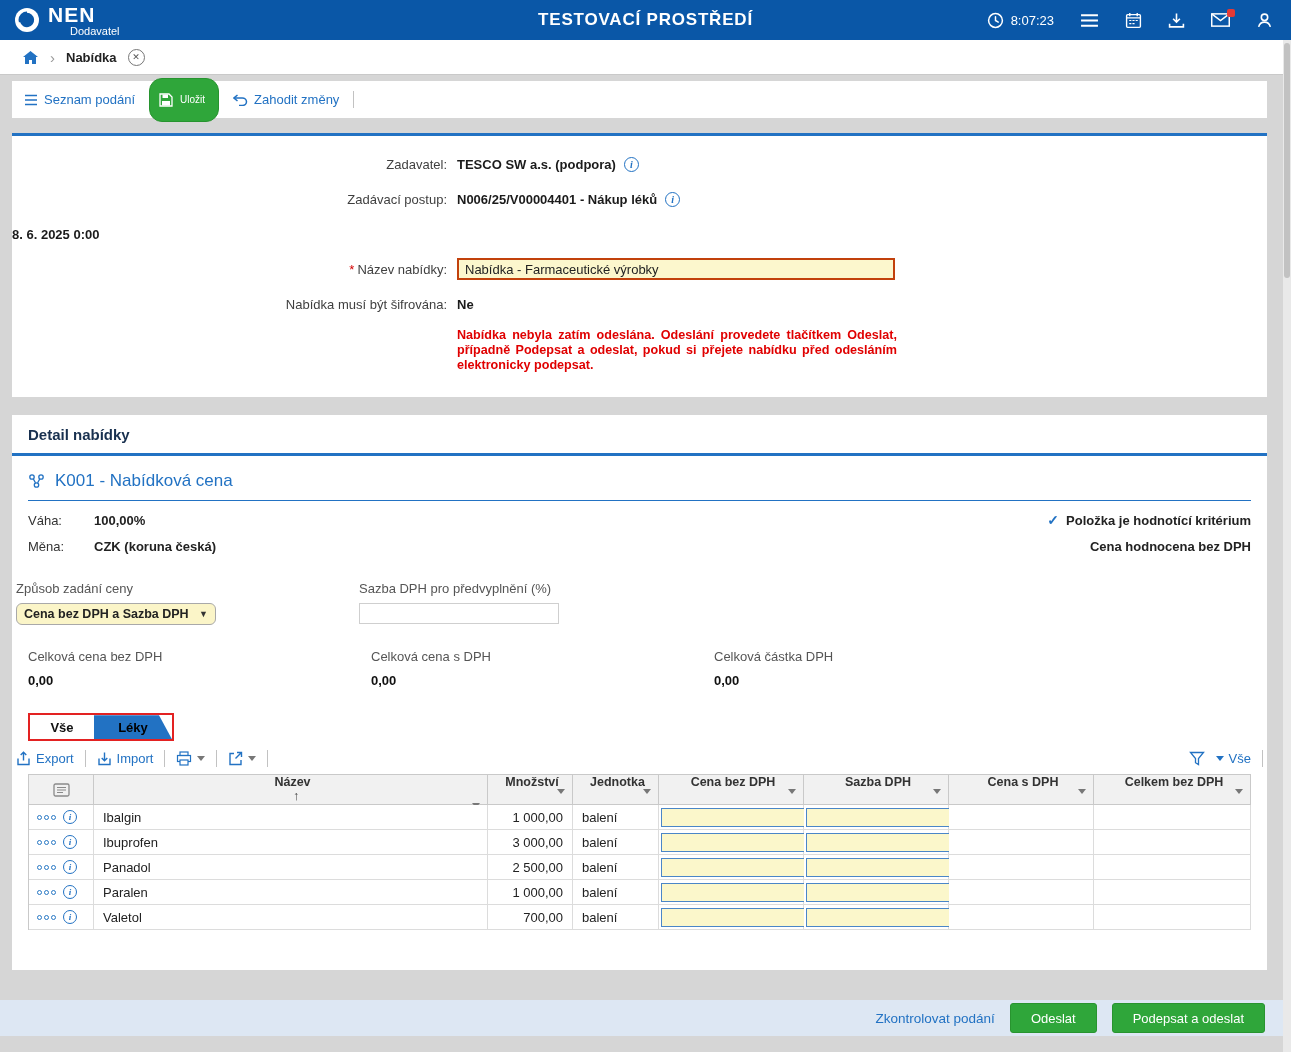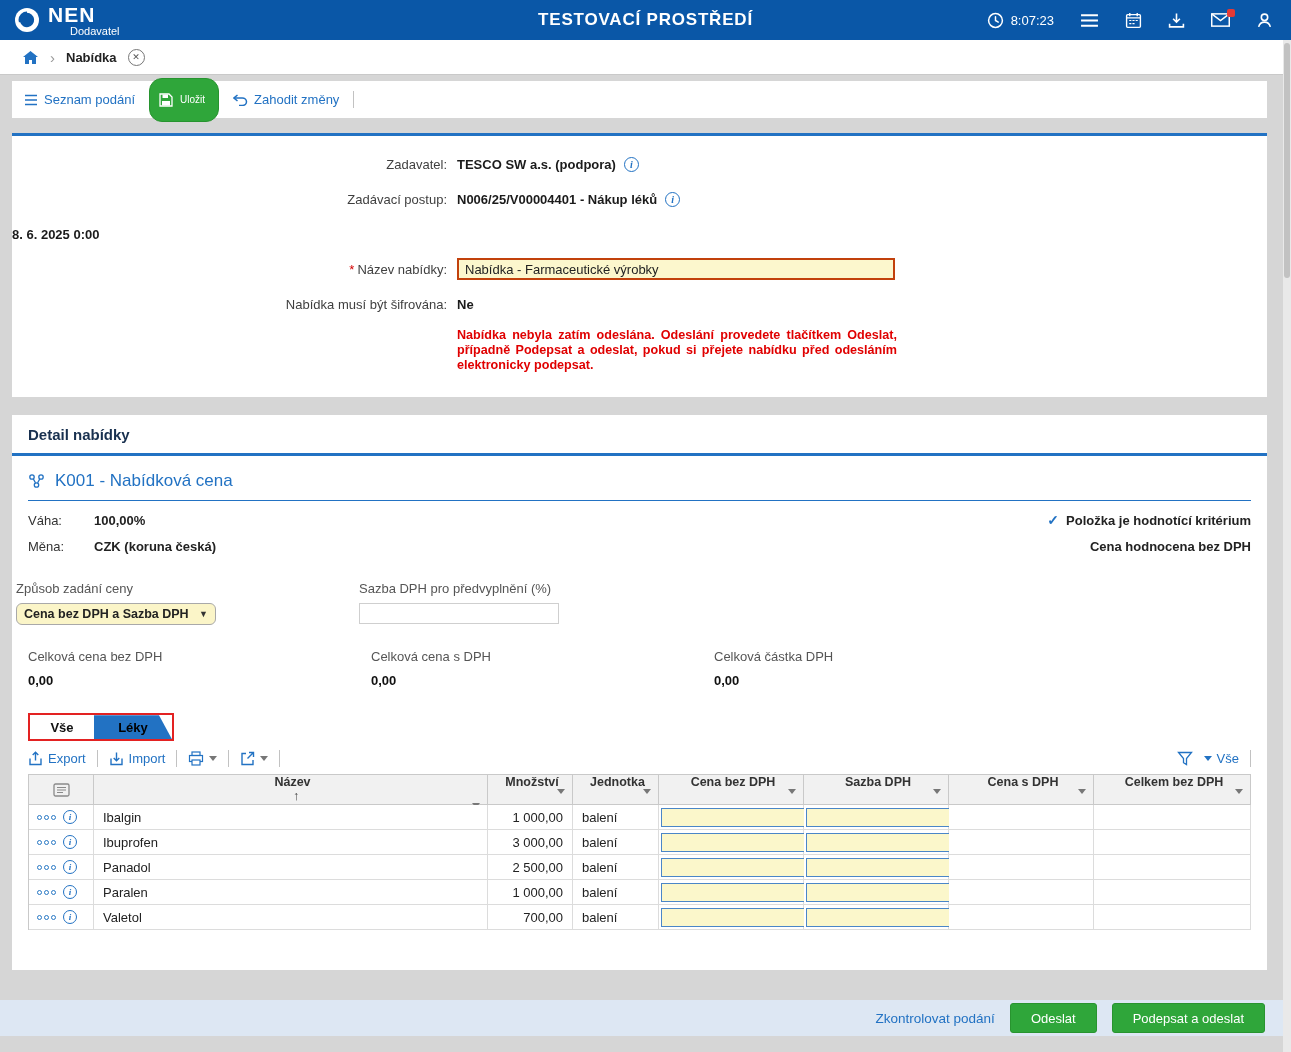--- a/index.html
+++ b/index.html
@@ -101,21 +101,21 @@
   .totals { display:flex; padding:0 16px; margin-top:24px; }
   .t-value { margin-top:9px; font-weight:bold; color:#111; }
   
   .tabs-outer { margin:25px 0 0 16px; }
   .tabs-wrap { display:inline-flex; border:2px solid #e32222; }
   .tab { height:24px; display:flex; align-items:center; justify-content:center; font-weight:bold; cursor:pointer; }
   .tab-vse { width:64px; background:#fff; color:#111; }
   .tab-leky { width:78px; background:#2272c3; color:#000000;
     clip-path:polygon(0 0, calc(100% - 13px) 0, 100% 100%, 0 100%); }
   
-  .grid-toolbar { display:flex; align-items:center; margin:9px 16px 0; gap:11px; color:#2272c3; }
+  .grid-toolbar { display:flex; align-items:center; margin:9px 4px 0; gap:11px; color:#2272c3; }
   .gt-item { display:flex; align-items:center; gap:5px; cursor:pointer; color:#2272c3; }
   .tri { width:0; height:0; border-left:4px solid transparent; border-right:4px solid transparent; border-top:5px solid #777; }
   .tri.blue { border-top-color:#2272c3; }
   .gt-right { margin-left:auto; display:flex; align-items:center; gap:11px; }
   
   .tbl {
     margin:7px 16px 0;
     display:grid;
     grid-template-columns:65px 1fr 85px 86px 145px 145px 145px 157px;
     border-top:1px solid #c9c9c9; border-left:1px solid #c9c9c9;

